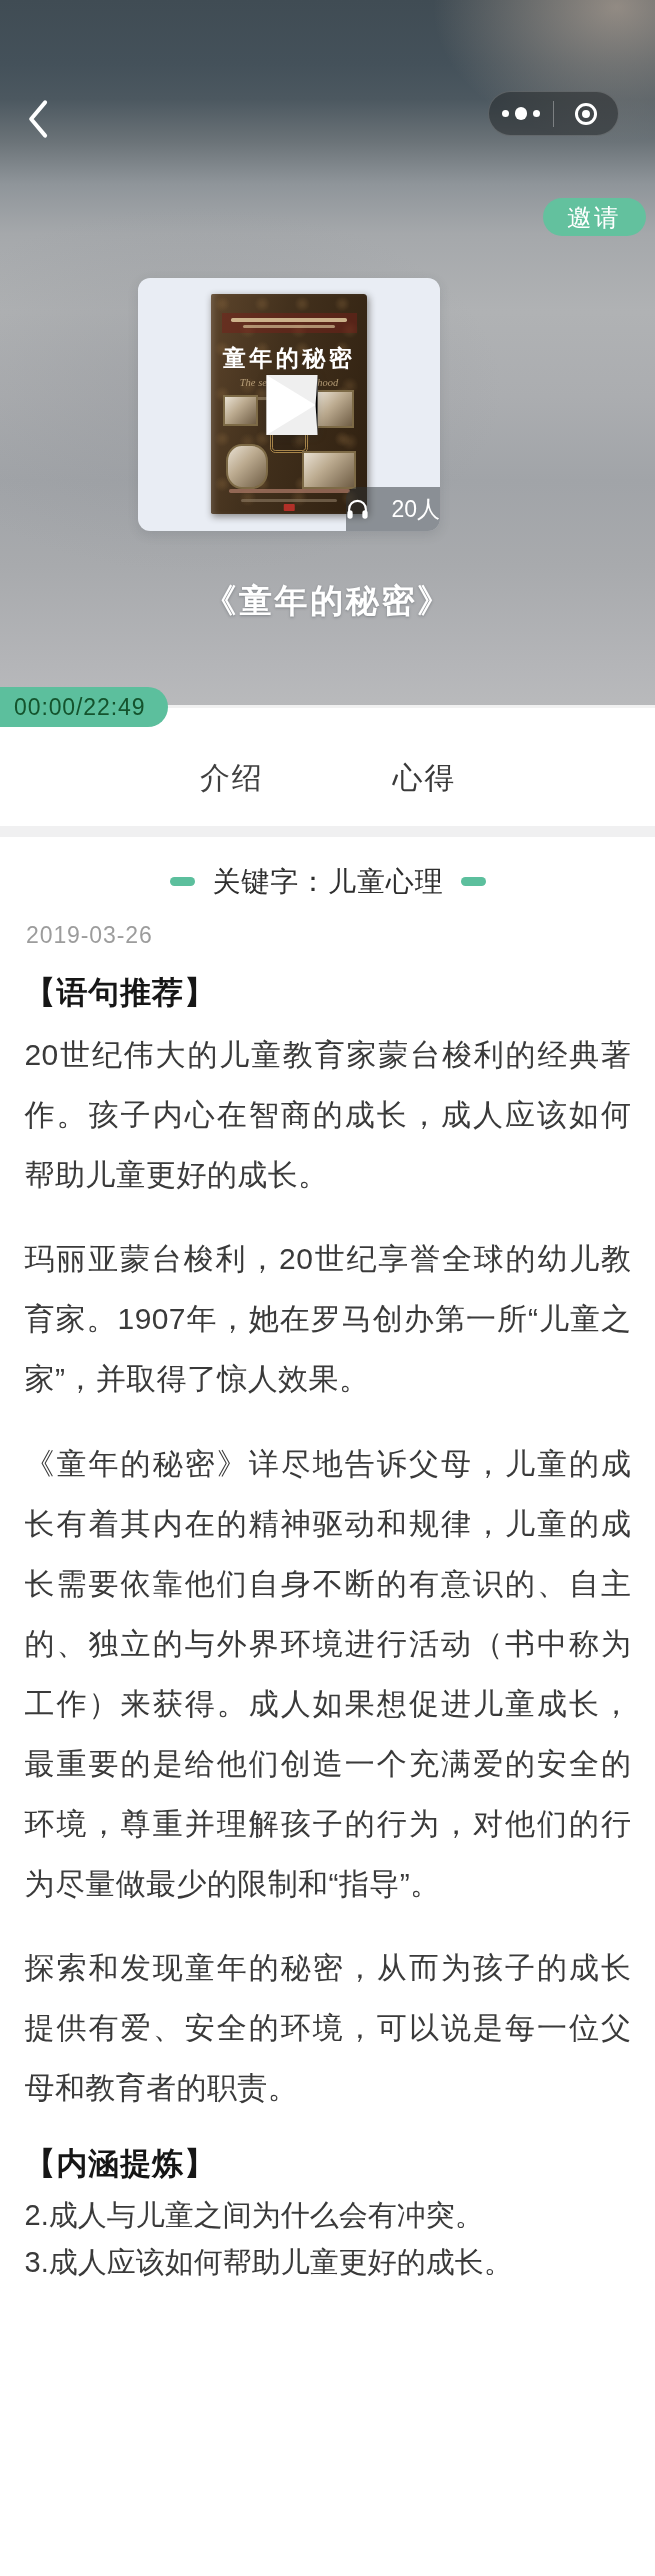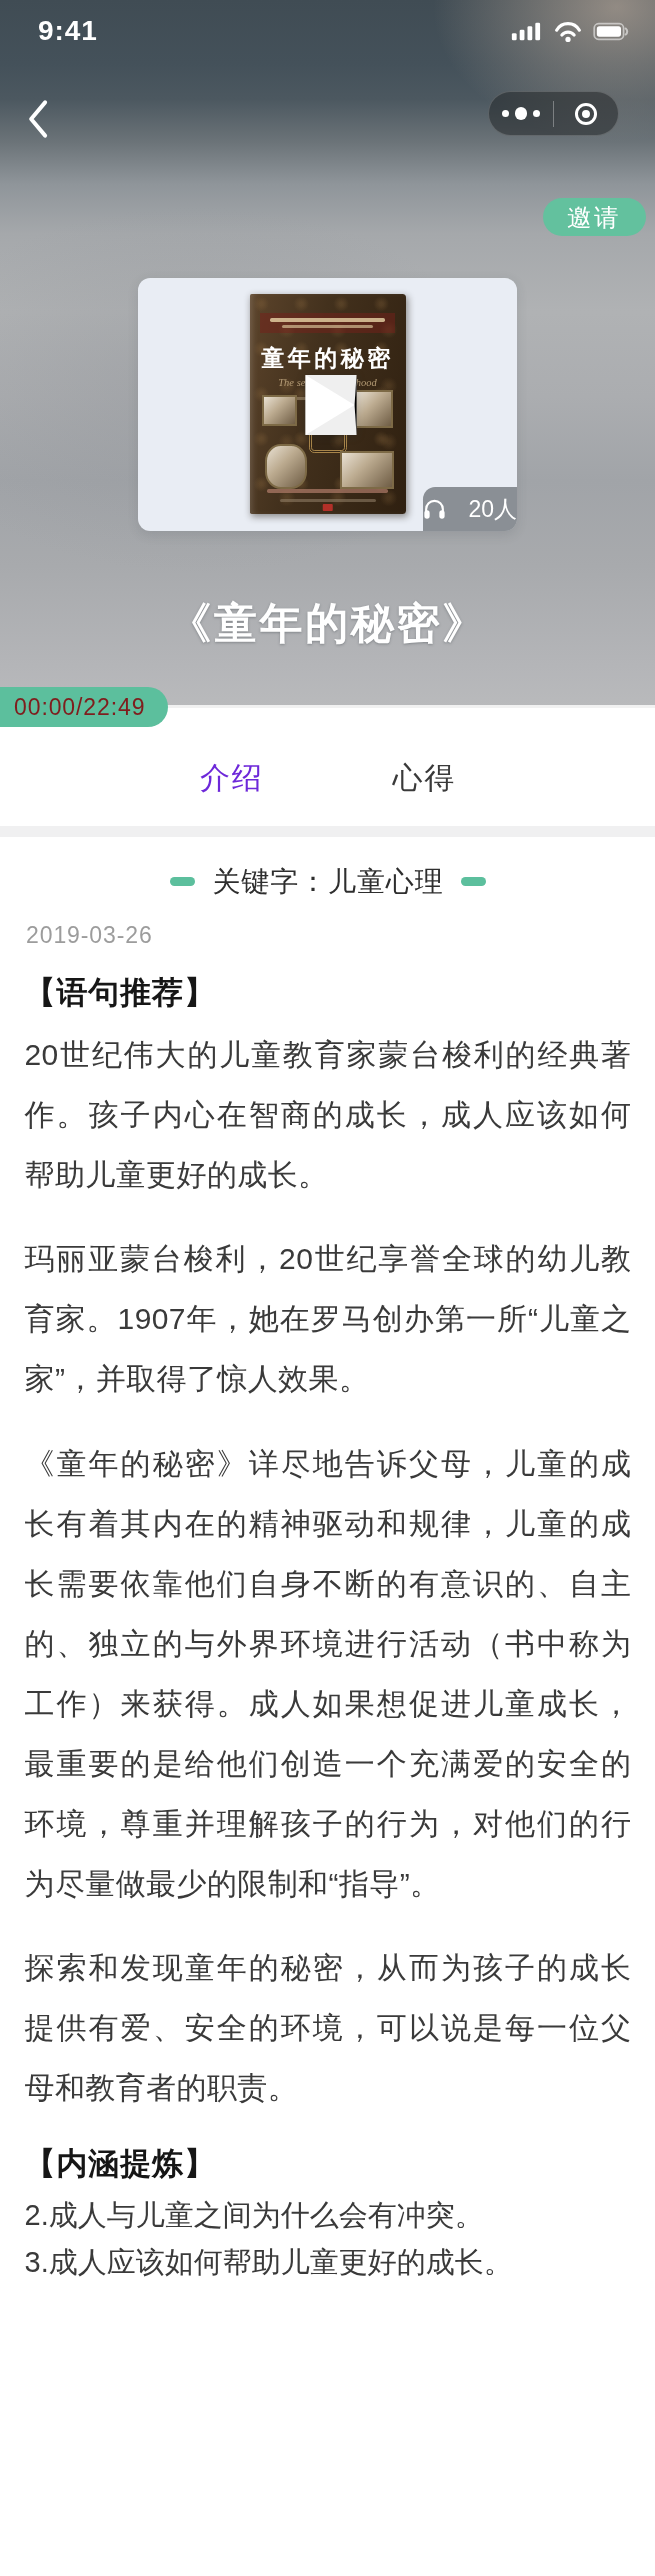--- a/index.html
+++ b/index.html
@@ -29,21 +29,21 @@
     display:flex; align-items:center; }
   .capsule-half { flex:1; display:flex; align-items:center; justify-content:center; gap:6.1px; }
   .capsule-divider { width:0.9px; height:26px; background:rgba(255,255,255,0.32); }
   .dot { border-radius:50%; background:#fff; }
   .dot-sm { width:7px; height:7px; }
   .dot-lg { width:12.2px; height:12.2px; }
   .invite-btn { position:absolute; right:10.5px; top:198px; min-width:103px; height:38px; padding:0 23px;
     border-radius:19px; background:#63c19e; color:#fff; font-size:24.5px; letter-spacing:2.6px;
     display:flex; align-items:center; justify-content:center; border:none; }
   
-  .player-card { position:absolute; left:138px; top:278px; width:379px; height:253px;
+  .player-card { position:absolute; left:138px; top:278px; width:302px; height:253px;
     border-radius:12.2px; background:#e9edf4; box-shadow:0 3.5px 12.2px rgba(40,50,60,0.12); }
   .book { position:absolute; left:50%; transform:translateX(-50%); top:15.7px; width:156px; height:220px;
     border-radius:1.7px 3.5px 3.5px 1.7px; overflow:hidden;
     background-image:
       radial-gradient(circle at 28% 22%, rgba(138,104,62,0.30) 1.7px, transparent 7.9px),
       radial-gradient(circle at 72% 64%, rgba(138,104,62,0.26) 1.7px, transparent 8.7px),
       linear-gradient(104deg, #5c442b 0%, #43311d 38%, #2f2010 100%);
     background-size:40px 45px, 51px 56px, 100% 100%;
     box-shadow:1.7px 2.6px 7px rgba(30,25,15,0.45), inset 5.2px 0 7px -3.5px rgba(255,255,255,0.18); }
   .book-band { margin:19px 10.5px 0; background:rgba(118,32,26,0.5); padding:3.5px 2.6px 4.4px; }
@@ -67,72 +67,51 @@
   .cover-foot2 { position:absolute; bottom:12.2px; left:30px; right:30px; height:2.6px;
     background:rgba(150,132,108,0.55); border-radius:1.7px; }
   .pub-mark { position:absolute; bottom:2.6px; left:50%; transform:translateX(-50%);
     width:10.5px; height:7px; background:#b23028; border-radius:0.9px; }
   .play-btn { position:absolute; left:50%; top:50%; transform:translate(-44%,-50%);
     width:0; height:0; border-left:49px solid #fff; border-top:30px solid transparent;
     border-bottom:30px solid transparent; filter:drop-shadow(0 1.7px 4.4px rgba(20,30,40,0.22)); }
   .listeners { position:absolute; right:0; bottom:0; width:94px; height:44px;
     background:rgba(44,50,54,0.5); border-radius:12.2px 0 12.2px 0;
     display:flex; align-items:center; justify-content:space-between; gap:7px; color:#fff; font-size:23px; }
-  .hero-title { position:absolute; left:0; right:0; top:595px; text-align:center; color:#fff;
-    font-size:43px; font-weight:700; letter-spacing:2.6px; text-shadow:0 0.9px 2.6px rgba(40,50,55,0.35); }
+  .hero-title { position:absolute; left:0; right:0; top:579px; text-align:center; color:#fff;
+    font-size:33px; font-weight:700; letter-spacing:2.6px; text-shadow:0 0.9px 2.6px rgba(40,50,55,0.35); }
   .progress-line { position:absolute; left:0; right:0; bottom:0; height:2.6px; background:rgba(250,250,250,0.85); }
   .progress-badge { position:absolute; left:0; bottom:-19px; height:40px; padding:0 23px 0 14px; z-index:3;
-    border-radius:0 20px 20px 0; background:#5cbf9d; color:#7f1d1d; font-size:23px;
+    border-radius:0 20px 20px 0; background:#5cbf9d; color:#14532d; font-size:23px;
     display:flex; align-items:center; letter-spacing:0.9px;margin-top:31px; }
   
   .tabs { height:118px; padding-top:22px; display:flex; justify-content:center; align-items:center;
     gap:129px; font-size:30px; }
   .tab { background:none; border:none; font-size:30px; letter-spacing:1.7px; color:#3a3a3a; }
-  .tab.active { color:#6d28d9; }
+  .tab.active { color:#404040; }
   .divider-band { height:10.5px; background:#f0f0f1; }
   
   .keyword-row { margin-top:26px; height:38px; display:flex; align-items:center; justify-content:center;
     gap:17.5px; font-size:28px; color:#2e2e2e; letter-spacing:0.9px; }
   .dash { width:24.5px; height:8.7px; border-radius:4.4px; background:#5cbf9d; }
   .date { margin:23px 0 0 26px; font-size:23px; line-height:23px; color:#9c9c9c; letter-spacing:0.9px; }
   
   .article { padding:0 24.5px; color:#3c3c3c; }
   .section-heading { margin-top:26px; font-size:31px; line-height:40px; font-weight:700; color:#161616; letter-spacing:0.9px; }
   .body-par { margin-top:12.2px; font-size:30px; line-height:60px; text-align:justify; letter-spacing:0.4px; color:#3a3a3a; }
   .body-par + .body-par { margin-top:24.5px; }
   .takeaway-list { margin-top:8.7px; list-style:none; }
   .takeaway-list li { font-size:29px; line-height:45px; color:#3a3a3a; }
   .takeaway-list li + li { margin-top:1.7px; }
 </style>
 </head>
 <body>
 
 <div class="hero">
 
-  <div class="status-bar">
-    <span class="time">9:41</span>
-    <span class="status-icons">
-      <svg width="33" height="21" viewBox="0 0 38 24">
-        <rect x="1" y="14" width="5.5" height="8" rx="1.5" fill="#fff"></rect>
-        <rect x="10" y="10" width="5.5" height="12" rx="1.5" fill="#fff"></rect>
-        <rect x="19" y="6" width="5.5" height="16" rx="1.5" fill="#fff"></rect>
-        <rect x="28" y="2" width="5.5" height="20" rx="1.5" fill="#fff"></rect>
-      </svg>
-      <svg width="30" height="21" viewBox="0 0 34 24">
-        <path d="M4 10.5 a15 15 0 0 1 26 0" fill="none" stroke="#fff" stroke-width="3.6" stroke-linecap="round"></path>
-        <path d="M10 16 a9 9 0 0 1 14 0" fill="none" stroke="#fff" stroke-width="3.6" stroke-linecap="round"></path>
-        <circle cx="17" cy="21" r="3" fill="#fff"></circle>
-      </svg>
-      <svg width="37" height="19" viewBox="0 0 42 22">
-        <rect x="1" y="2" width="34" height="18" rx="5" fill="none" stroke="#fff" stroke-width="2" opacity="0.55"></rect>
-        <rect x="4" y="5" width="28" height="12" rx="3" fill="#fff"></rect>
-        <path d="M37.5 7.5 a4.5 4.5 0 0 1 0 7" fill="none" stroke="#fff" stroke-width="2.4" opacity="0.55" stroke-linecap="round"></path>
-      </svg>
-    </span>
-  </div>
 
   <button class="back-btn" style="background:none;border:none;">
     <svg width="24.5" height="42" viewBox="0 0 28 48">
       <path d="M23 5 L7 24 L23 43" fill="none" stroke="#fff" stroke-width="4.5" stroke-linecap="round" stroke-linejoin="round"></path>
     </svg>
   </button>
 
   <div class="capsule">
     <button class="capsule-half" style="background:none;border:none;">
       <span class="dot dot-sm"></span>

